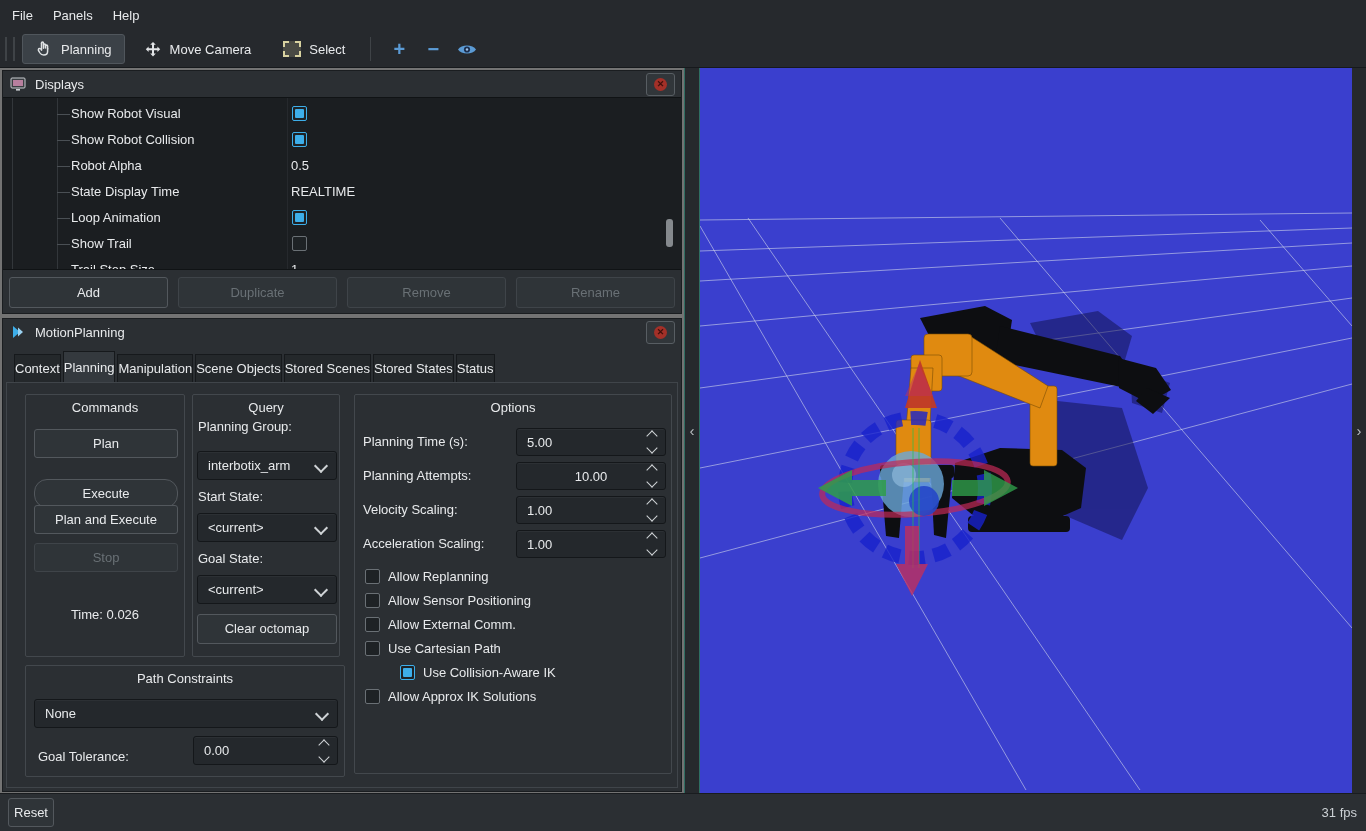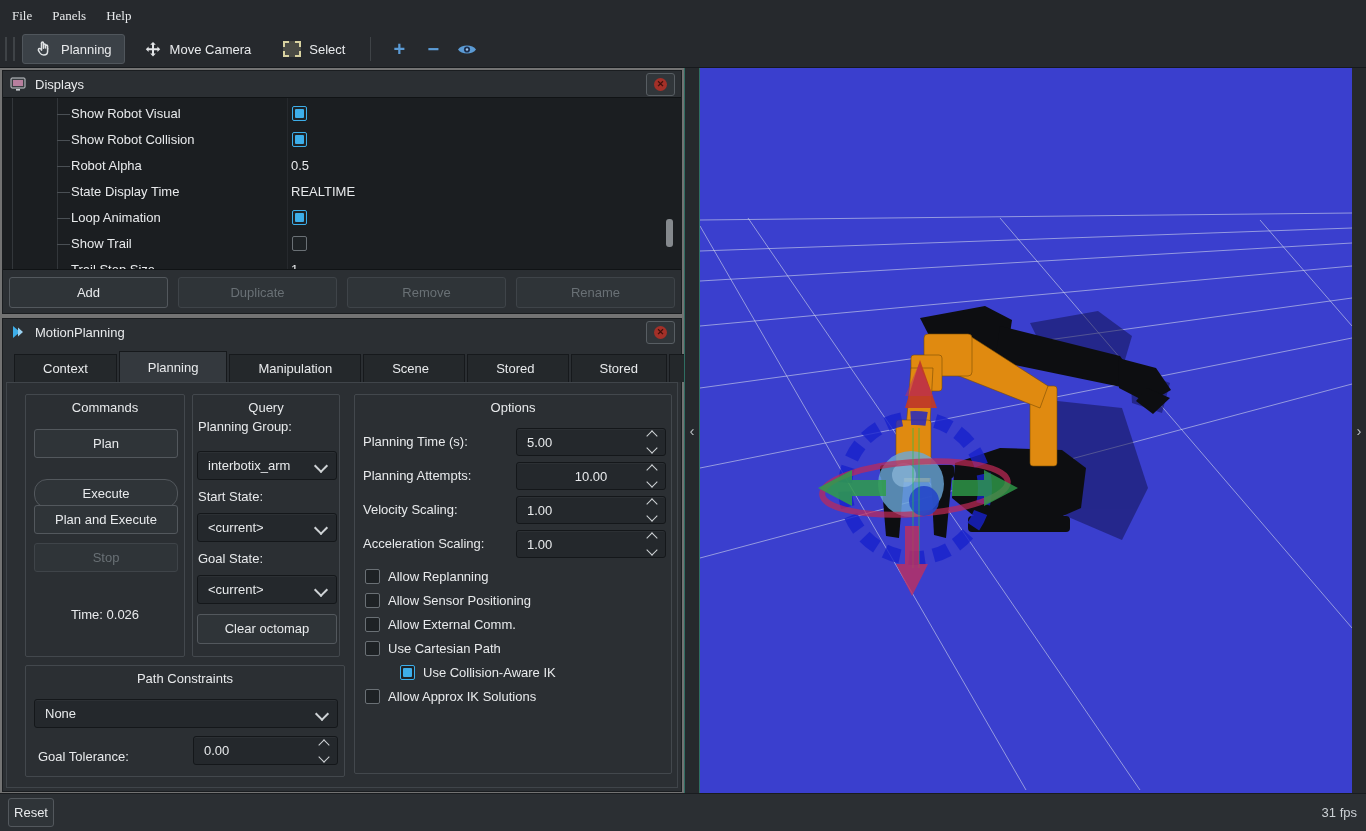--- a/index.html
+++ b/index.html
@@ -2,21 +2,21 @@
 <html><head>
 <meta charset="utf-8">
 <style>
   html,body{margin:0;padding:0;background:#1d2023;}
   .app{position:relative;width:1366px;height:831px;background:#26292d;
        font-family:"Liberation Sans",sans-serif;font-size:13px;color:#e8eaec;
        overflow:hidden;user-select:none;}
 
   
   .menubar{position:absolute;left:0;top:0;right:0;height:31px;display:flex;align-items:center;padding-left:2px;background:#26292d;}
-  .menu-item{padding:0 10px;line-height:31px;cursor:default;font-family:Liberation Serif, serif;}
+  .menu-item{padding:0 10px;line-height:31px;cursor:default;}
 
   
   .toolbar{position:absolute;top:31px;left:0;right:0;height:36px;background:#26292d;border-bottom:1px solid #16191c;display:flex;align-items:center;}
   .tb-handle{width:6px;height:24px;margin:0 7px 0 5px;border-left:2px solid #3f4347;border-right:2px solid #3f4347;}
   .tool-btn{display:flex;align-items:center;gap:8px;height:28px;padding:0 12px;margin-right:6px;border:1px solid transparent;border-radius:3px;}
   .tool-btn.active{background:#3b4147;border-color:#50565c;}
   .tool-icon{display:flex;align-items:center;justify-content:center;width:18px;height:18px;}
   .sel-box{width:15px;height:12px;border:2px dashed #d8d2a0;background:rgba(216,210,160,.2);}
   .tb-sep{width:1px;height:24px;background:#3f4347;margin:0 12px 0 6px;}
   .tb-icon-btn{width:32px;height:28px;display:flex;align-items:center;justify-content:center;color:#5b9bd5;font-size:20px;font-weight:bold;margin-right:2px;}
@@ -46,21 +46,21 @@
   .d-check{position:absolute;left:289px;top:5px;}
   .scroll-thumb{position:absolute;left:663px;top:121px;width:7px;height:28px;background:#85898d;border-radius:3px;}
   .displays-buttons{display:flex;gap:10px;padding:7px 6px;}
   .btn{background:#2f3438;border:1px solid #53585d;border-radius:3px;color:#e8eaec;text-align:center;box-sizing:border-box;}
   .btn.disabled{color:#697075;border-color:#3f4449;}
   .d-btn{flex:1;height:31px;line-height:29px;}
 
   
   .mp-panel{top:250px;height:472px;}
   .mp-tabs{position:absolute;top:35px;left:0;right:0;height:29px;display:flex;padding-left:11px;}
-  .tab{height:28px;line-height:28px;padding:0 28px;background:#24282b;border:1px solid #16191c;border-bottom:none;margin-right:2px;box-sizing:border-box;}
+  .tab{height:28px;line-height:28px;padding:0 0;background:#24282b;border:1px solid #16191c;border-bottom:none;margin-right:2px;box-sizing:border-box;}
   .tab.active{background:#34393e;height:31px;margin-top:-3px;line-height:31px;position:relative;z-index:2;}
   .mp-pane{position:absolute;top:63px;left:3px;right:3px;bottom:3px;border:1px solid #40454a;background:#2b2f33;}
 
   .group{position:absolute;border:1px solid #43484d;border-radius:2px;box-sizing:border-box;}
   .group-title{position:absolute;top:5px;left:0;right:0;text-align:center;}
   .abs{position:absolute;box-sizing:border-box;}
   .cmd-btn{left:8px;width:144px;height:29px;line-height:27px;}
   .field{background:#24282c;border:1px solid #14171a;border-radius:3px;display:flex;align-items:center;padding:0 10px;box-shadow:inset 0 1px 0 rgba(255,255,255,.04);}
   .chev-dn{width:8px;height:8px;border-right:2px solid #cfd3d6;border-bottom:2px solid #cfd3d6;transform:rotate(45deg);}
   .drop-chev{position:absolute;right:10px;top:9px;}

